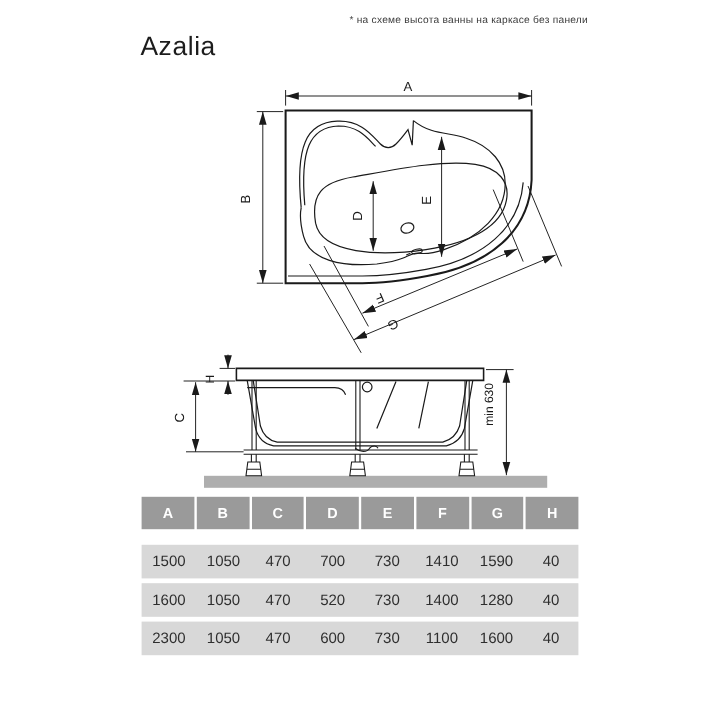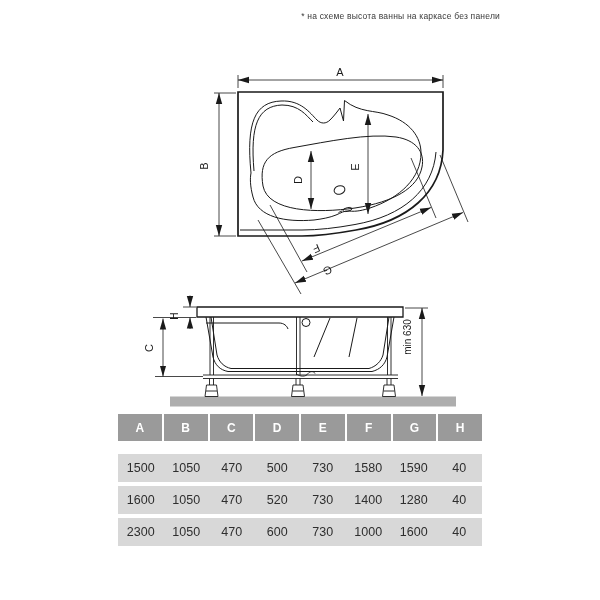--- a/index.html
+++ b/index.html
@@ -1,36 +1,37 @@
 <!DOCTYPE html>
 <html><head>
 <meta charset="utf-8">
 <style>
   html,body{margin:0;padding:0;background:#fff;}
   .page{position:relative;width:600px;height:600px;background:#fff;overflow:hidden;
         font-family:"Liberation Sans",sans-serif;}
-  .note{position:absolute;top:11px;right:100px;font-size:8.5px;color:#3a3a3a;letter-spacing:.2px;}
+  .note{position:absolute;top:11px;right:110px;font-size:8.5px;color:#3a3a3a;letter-spacing:.2px;}
   .title{position:absolute;top:26px;left:117px;font-size:22px;color:#1c1c1c;letter-spacing:.5px;font-weight:400;}
   .diagram{position:absolute;top:55px;left:0;width:600px;height:355px;}
   .dim-label{font-family:"Liberation Sans",sans-serif;font-size:11px;fill:#1a1a1a;}
   .dim-label-sm{font-family:"Liberation Sans",sans-serif;font-size:10px;fill:#1a1a1a;}
   .spec-table{position:absolute;top:414px;left:118px;width:364px;}
   .thead{display:grid;grid-template-columns:repeat(8,1fr);gap:2px;height:27px;}
   .th{background:#9a9a9a;color:#fff;font-size:12px;font-weight:bold;
       display:flex;align-items:center;justify-content:center;}
   .tbody{margin-top:13px;}
   .tr{display:grid;grid-template-columns:repeat(8,1fr);height:28px;background:#d8d8d8;margin-bottom:4px;}
   .td{color:#2e2e2e;font-size:12.5px;display:flex;align-items:center;justify-content:center;}
 </style>
 </head>
 <body>
 
 <div class="page">
 
   <div class="note">* на схеме высота ванны на каркасе без панели</div>
+  <div class="title">Azalia</div>
 
   <svg class="diagram" viewBox="0 55 600 355">
     <defs>
       <marker id="ah" viewBox="0 0 10 10" refX="10" refY="5" markerWidth="11" markerHeight="11" orient="auto-start-reverse" markerUnits="userSpaceOnUse">
         <path d="M0,2.1 L10,5 L0,7.9 Z" fill="#1a1a1a"></path>
       </marker>
     </defs>
 
     <g fill="none" stroke="#1a1a1a">
 
@@ -147,42 +148,42 @@
       <div class="th">E</div>
       <div class="th">F</div>
       <div class="th">G</div>
       <div class="th">H</div>
     </div>
     <div class="tbody">
       <div class="tr">
         <div class="td">1500</div>
         <div class="td">1050</div>
         <div class="td">470</div>
-        <div class="td">500</div>
+        <div class="td">700</div>
         <div class="td">730</div>
-        <div class="td">1580</div>
+        <div class="td">1410</div>
         <div class="td">1590</div>
         <div class="td">40</div>
       </div>
       <div class="tr">
         <div class="td">1600</div>
         <div class="td">1050</div>
         <div class="td">470</div>
         <div class="td">520</div>
         <div class="td">730</div>
         <div class="td">1400</div>
         <div class="td">1280</div>
         <div class="td">40</div>
       </div>
       <div class="tr">
         <div class="td">2300</div>
         <div class="td">1050</div>
         <div class="td">470</div>
         <div class="td">600</div>
         <div class="td">730</div>
-        <div class="td">1000</div>
+        <div class="td">1100</div>
         <div class="td">1600</div>
         <div class="td">40</div>
       </div>
     </div>
   </div>
 
 </div>
 
 </body></html>

